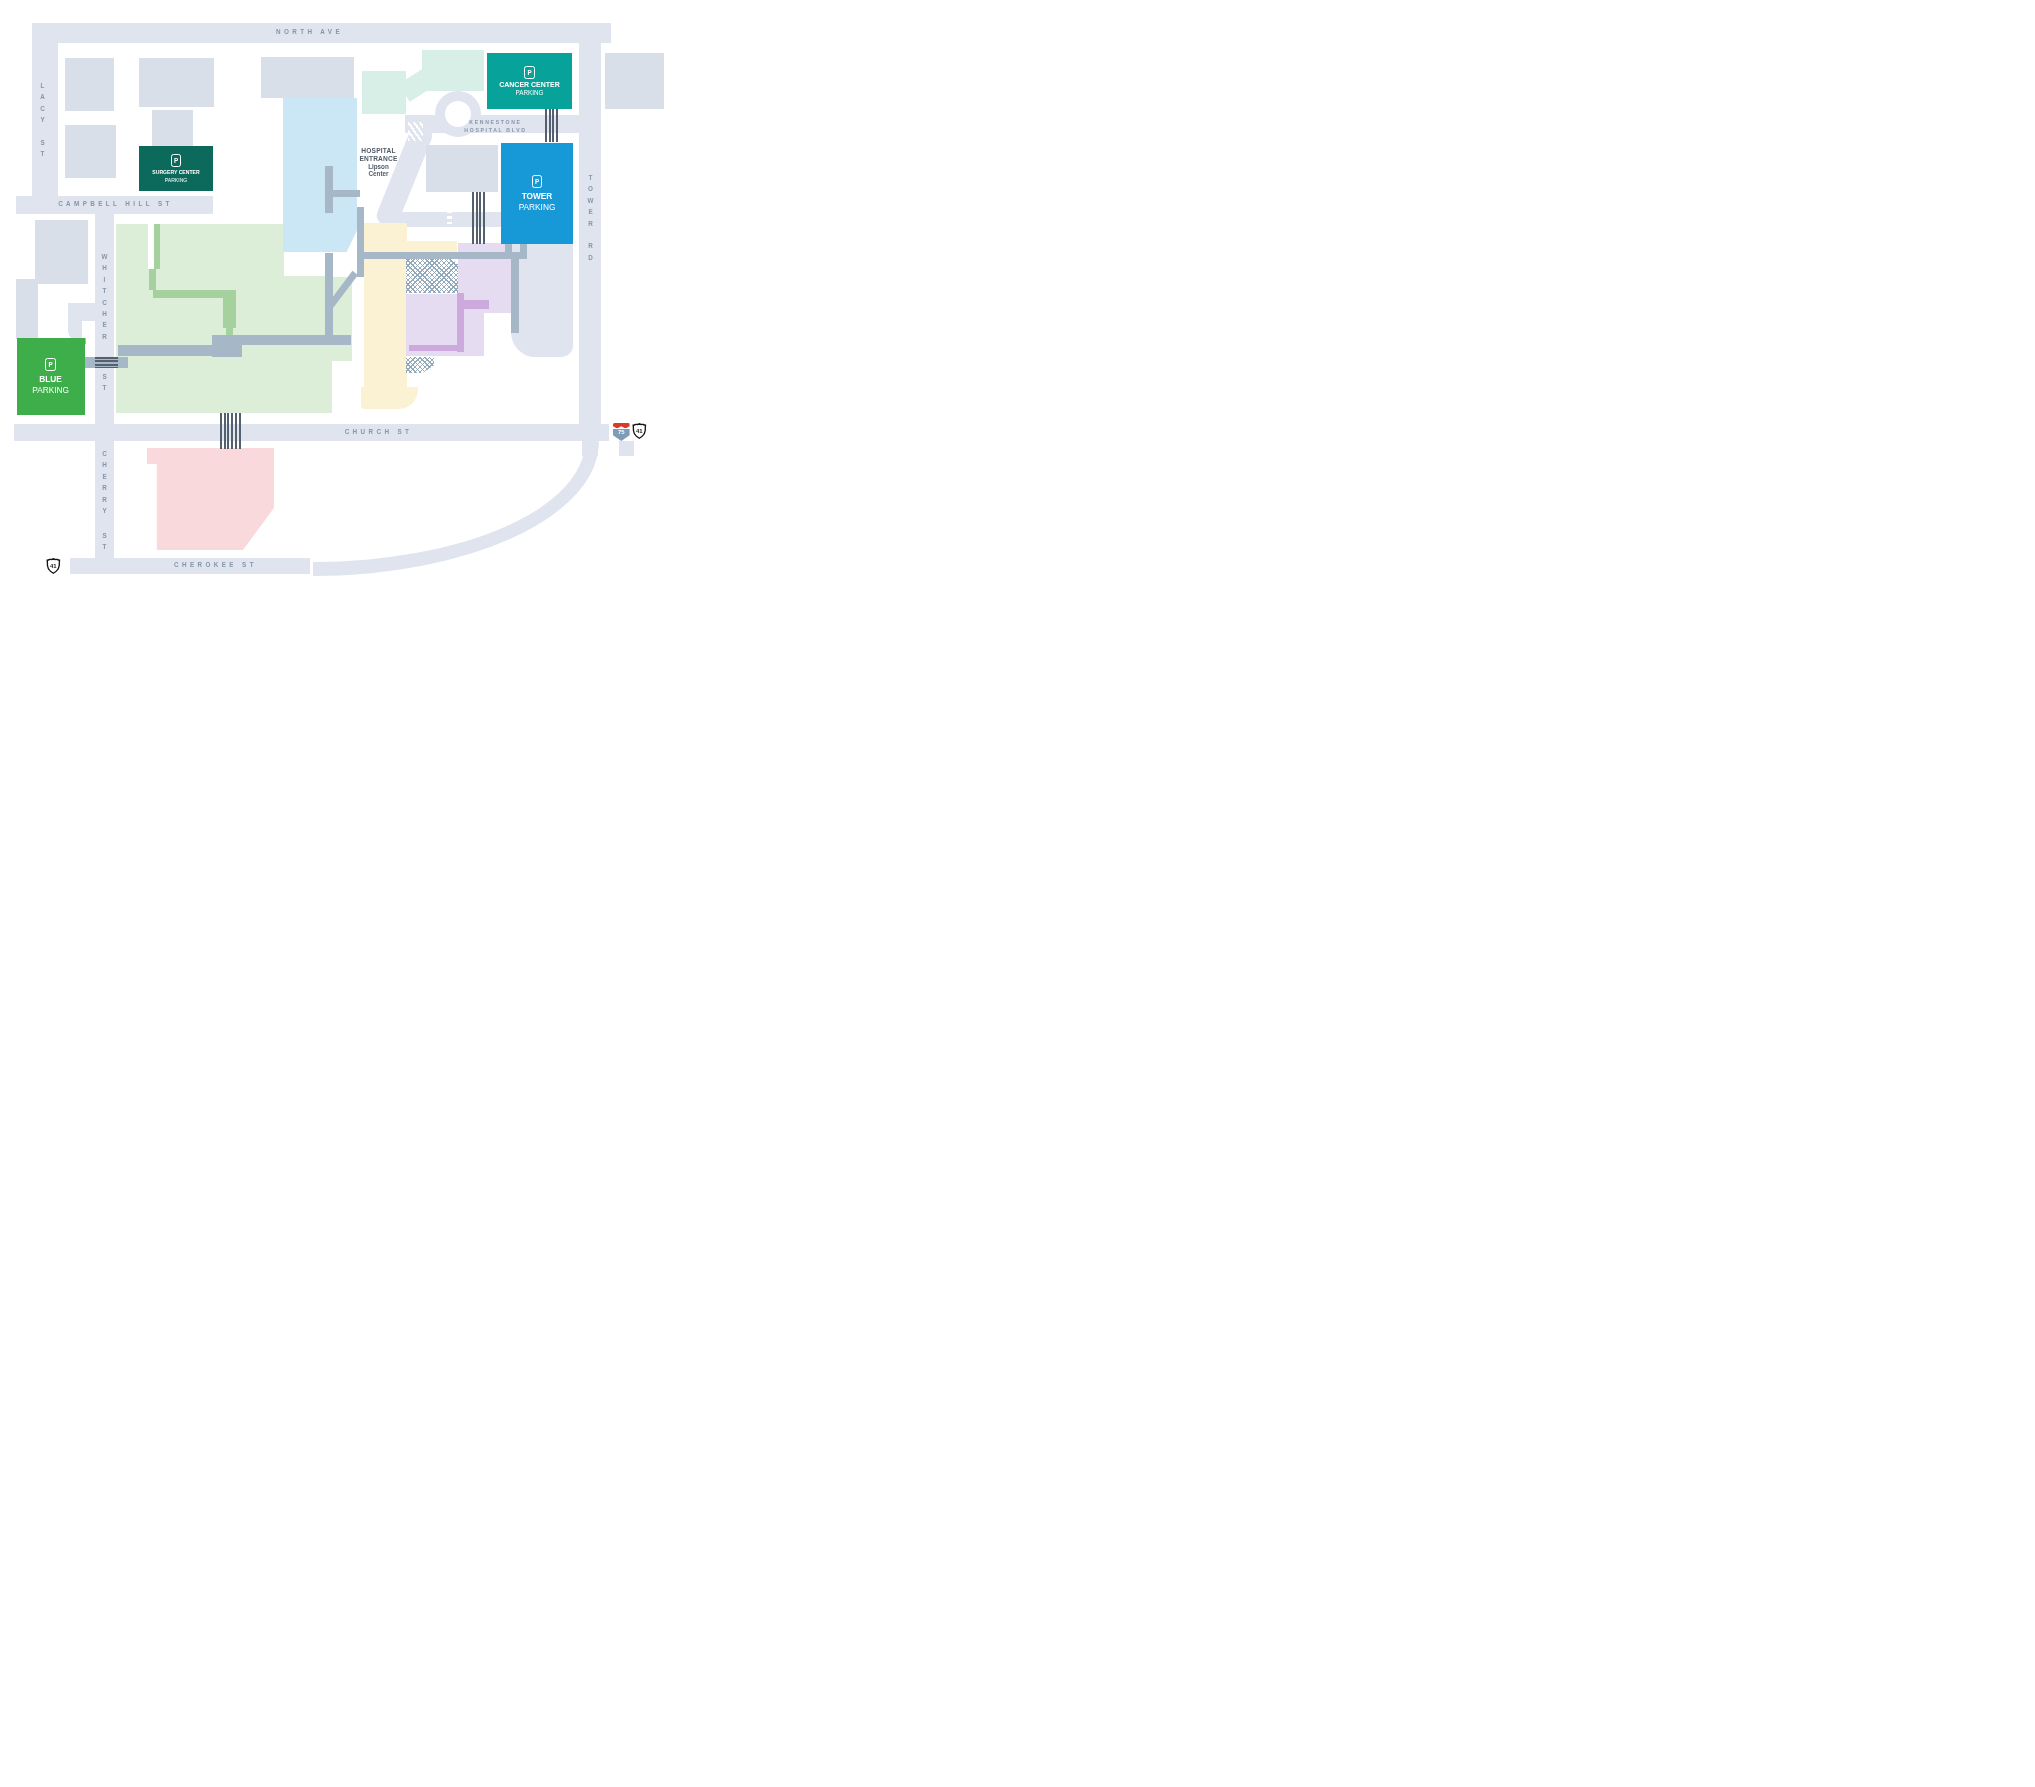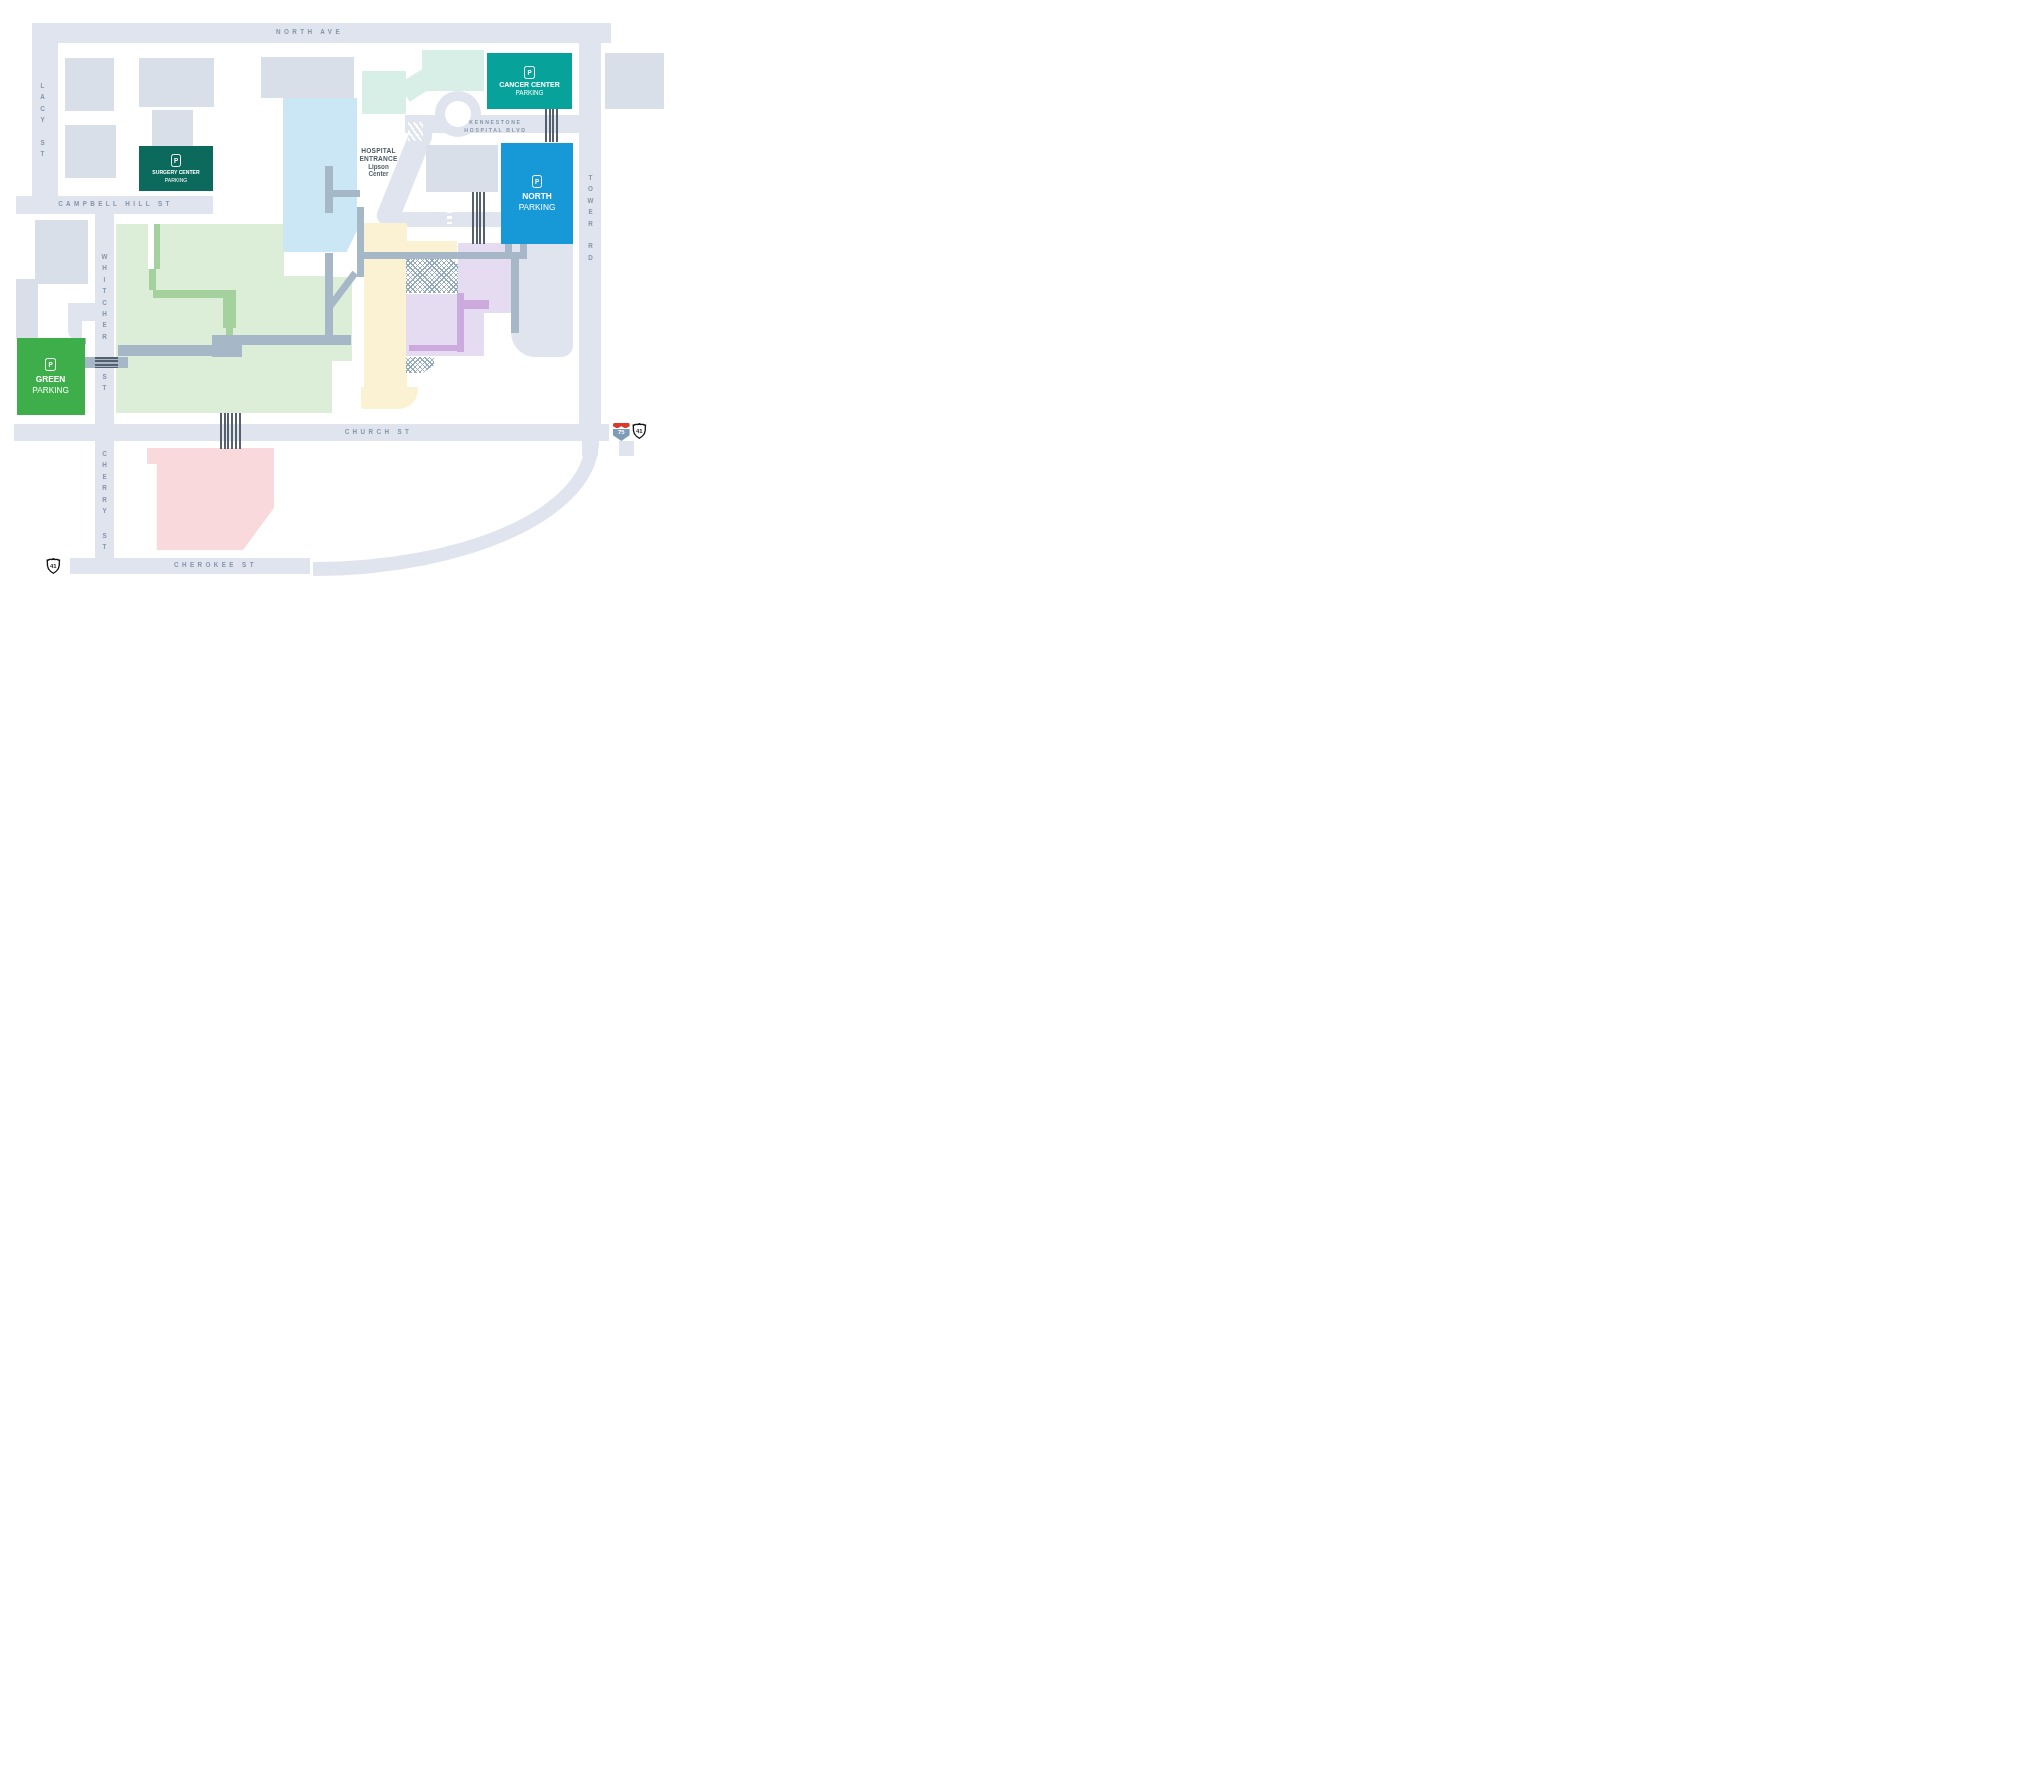--- a/index.html
+++ b/index.html
@@ -138,27 +138,27 @@
   </div>
 
   <div class="abs pbox" style="left:487px;top:53px;width:85px;height:56px;background:#07a299;gap:2px;">
     <span class="picon">P</span>
     <span class="pl1" style="font-size:7px;">CANCER CENTER</span>
     <span class="pl2" style="font-size:6.3px;margin-top:-1.5px;">PARKING</span>
   </div>
 
   <div class="abs pbox" style="left:501px;top:143px;width:72px;height:101px;background:#1699d6;gap:3.4px;">
     <span class="picon">P</span>
-    <span class="pl1" style="font-size:8.3px;">NORTH</span>
+    <span class="pl1" style="font-size:8.3px;">TOWER</span>
     <span class="pl2" style="font-size:8.3px;margin-top:-2px;">PARKING</span>
   </div>
 
   <div class="abs pbox" style="left:16.6px;top:338px;width:68px;height:77px;background:#3eae4b;gap:2.9px;">
     <span class="picon">P</span>
-    <span class="pl1" style="font-size:8.3px;">GREEN</span>
+    <span class="pl1" style="font-size:8.3px;">BLUE</span>
     <span class="pl2" style="font-size:8.3px;margin-top:-2px;">PARKING</span>
   </div>
 
   <div class="abs shield75" style="left:613px;top:423px;">
     <span class="cap"></span>
     <span class="body">75</span>
   </div>
   <div class="abs shield41" style="left:632px;top:423px;width:14.7px;height:16px;">
     <span class="inner">41</span>
   </div>

